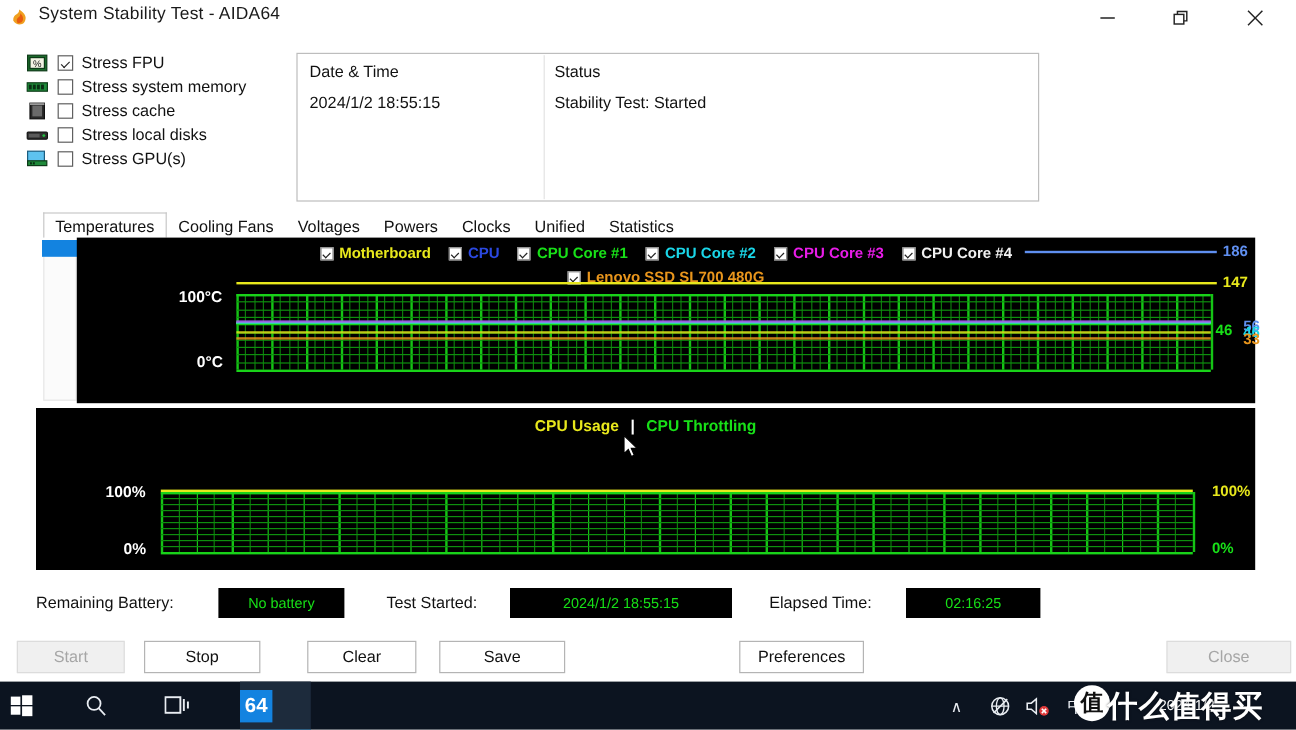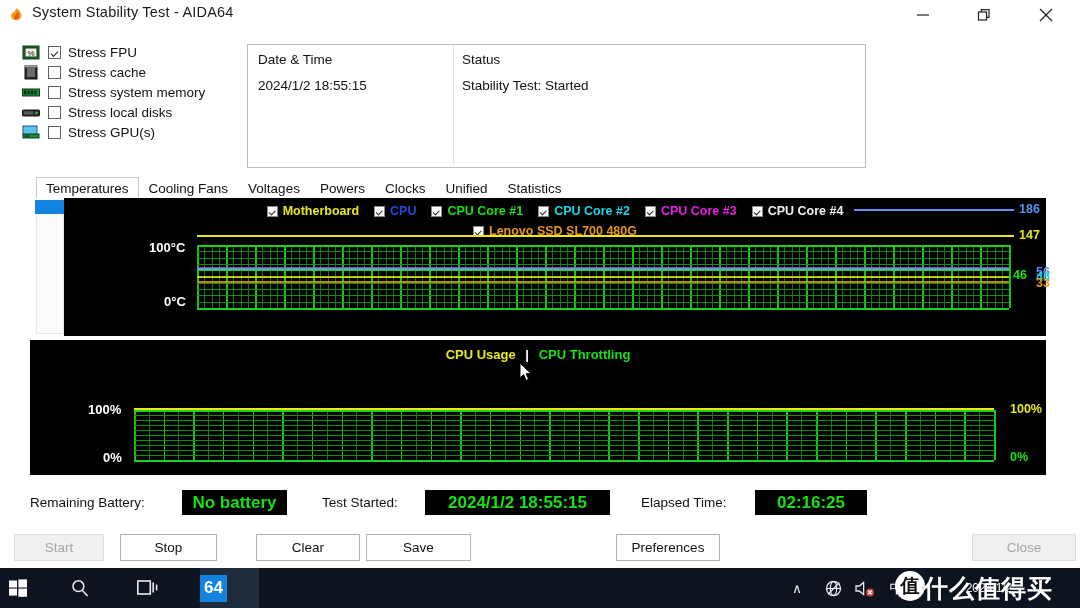--- a/index.html
+++ b/index.html
@@ -79,21 +79,21 @@
   .ugridv.minor{width:1px;background:#0c7a0c;}
   .ugridh{position:absolute;left:0;width:860px;height:1px;background:#0e8f0e;}
   .ugridh.major{height:1.5px;background:#19d219;}
   .uline-top{position:absolute;left:0;top:-2px;width:860px;height:2px;background:#e8e81c;}
   .cursor{position:absolute;left:519px;top:362px;width:14px;height:20px;}
 
   
   .statrow{position:absolute;left:30px;top:490px;width:1016px;height:27px;}
   .stlabel{position:absolute;top:5px;font-size:13.5px;color:#111;}
   .stbox{position:absolute;top:0;height:25px;background:#000;display:flex;align-items:center;justify-content:center;}
-  .stbox span{color:#17e017;font-size:17px;font-weight:bold;}
+  .stbox span{color:#17e017;font-size:12px;font-weight:normal;}
 
   
   .btnrow{position:absolute;left:0;top:534px;width:1080px;height:28px;}
   .btn{position:absolute;top:0;height:27px;border:1px solid #b4b4b4;background:#fff;
        font-family:"Liberation Sans",sans-serif;font-size:13.5px;color:#111;
        display:flex;align-items:center;justify-content:center;box-sizing:border-box;}
   .btn.disabled{color:#a6a6a6;background:#f0f0f0;border-color:#dcdcdc;}
 
   
   .taskbar{position:absolute;left:0;top:568px;width:1080px;height:40px;background:#0c1420;}
@@ -152,41 +152,41 @@
             <text x="9" y="10.5" font-size="8" text-anchor="middle" fill="#111" font-family="Liberation Sans">%</text>
           </svg>
       </span>
       <span class="cbox checked"></span>
       <span class="slabel">Stress FPU</span>
     </div>
 
     <div class="srow">
       <span class="sicon">
         <svg width="18" height="15" viewBox="0 0 18 15">
-            <rect x="3" y="1" width="12" height="13" fill="#2b2b2b" stroke="#101010"></rect>
-            <rect x="5" y="3" width="8" height="9" fill="#6a6a6a"></rect>
-            <rect x="3" y="1" width="12" height="1.5" fill="#9a9a9a"></rect>
-          </svg>
-      </span>
-      <span class="cbox"></span>
-      <span class="slabel">Stress cache</span>
-    </div>
-
-    <div class="srow">
-      <span class="sicon">
-        <svg width="18" height="15" viewBox="0 0 18 15">
             <rect x="0.5" y="4" width="17" height="7" fill="#1f8a3a" stroke="#0d3a17"></rect>
             <rect x="2" y="5.5" width="2.4" height="4" fill="#0a2f14"></rect>
             <rect x="5.4" y="5.5" width="2.4" height="4" fill="#0a2f14"></rect>
             <rect x="8.8" y="5.5" width="2.4" height="4" fill="#0a2f14"></rect>
             <rect x="12.2" y="5.5" width="2.4" height="4" fill="#0a2f14"></rect>
           </svg>
       </span>
       <span class="cbox"></span>
       <span class="slabel">Stress system memory</span>
+    </div>
+
+    <div class="srow">
+      <span class="sicon">
+        <svg width="18" height="15" viewBox="0 0 18 15">
+            <rect x="3" y="1" width="12" height="13" fill="#2b2b2b" stroke="#101010"></rect>
+            <rect x="5" y="3" width="8" height="9" fill="#6a6a6a"></rect>
+            <rect x="3" y="1" width="12" height="1.5" fill="#9a9a9a"></rect>
+          </svg>
+      </span>
+      <span class="cbox"></span>
+      <span class="slabel">Stress cache</span>
     </div>
 
     <div class="srow">
       <span class="sicon">
         <svg width="18" height="15" viewBox="0 0 18 15">
             <rect x="0.5" y="5" width="17" height="6" rx="1" fill="#303030" stroke="#111"></rect>
             <rect x="2" y="6.5" width="9" height="3" fill="#5a5a5a"></rect>
             <circle cx="14.5" cy="8" r="1.2" fill="#21c040"></circle>
           </svg>
       </span>
@@ -526,21 +526,21 @@
 
     <span class="stlabel" style="left:611px;">Elapsed Time:</span>
     <span class="stbox" style="left:725px;width:112px;">
       <span>02:16:25</span>
     </span>
   </div>
 
   <div class="btnrow">
     <span class="btn disabled" style="left:14px;width:90px;">Start</span>
     <span class="btn" style="left:120px;width:97px;">Stop</span>
-    <span class="btn" style="left:256px;width:104px;">Clear</span>
+    <span class="btn" style="left:256px;width:91px;">Clear</span>
     <span class="btn" style="left:366px;width:105px;">Save</span>
     <span class="btn" style="left:616px;width:104px;">Preferences</span>
     <span class="btn disabled" style="left:972px;width:104px;">Close</span>
   </div>
 </div>
 
 <div class="taskbar">
   <div class="tbactive"></div>
 
   <span class="tbitem" style="left:8px;width:48px;">

